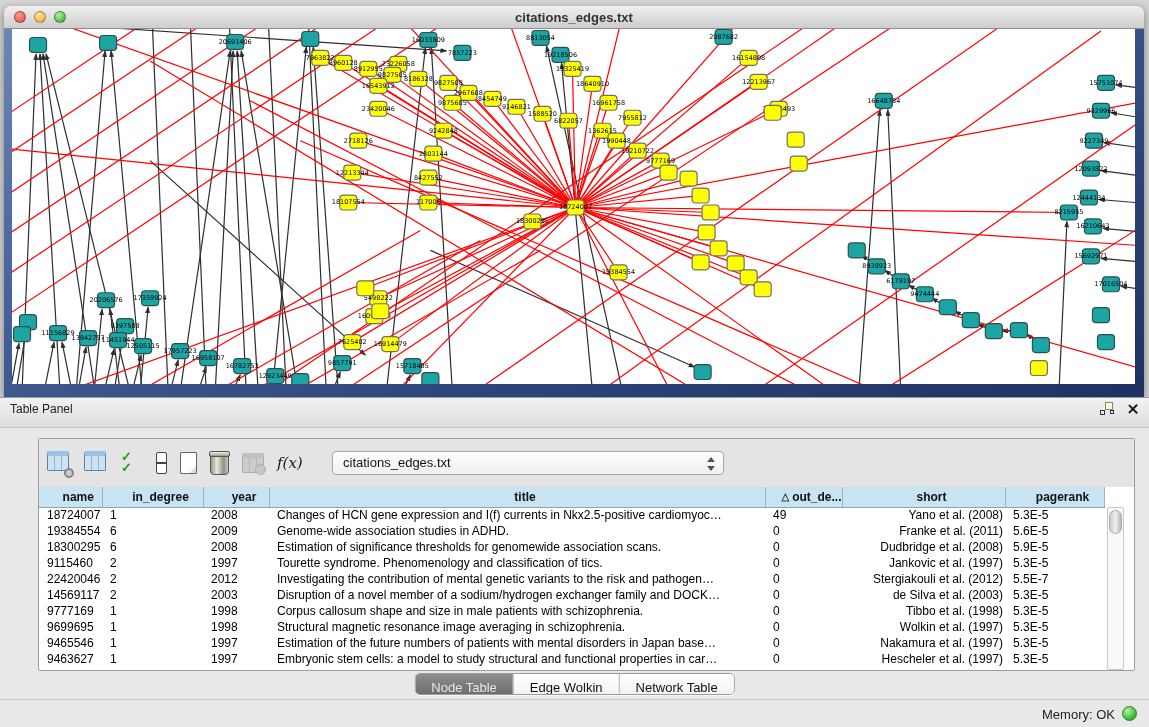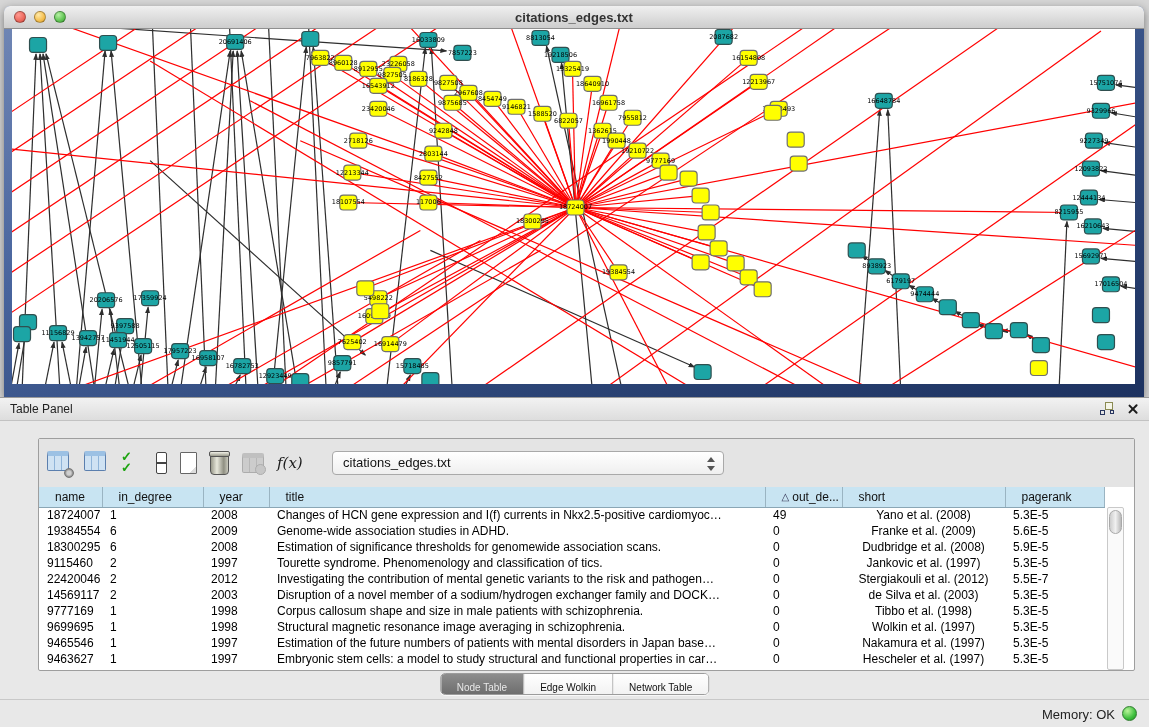--- a/index.html
+++ b/index.html
@@ -38,21 +38,21 @@
     background:#fff; overflow:hidden;
   }
   .net-content svg { width:100%; height:100%; display:block; }
 
   
   .table-panel {
     position:absolute; left:0; top:397px; width:1149px; height:330px;
     background:#e8e8e8;
   }
   .panel-header {
-    position:absolute; left:0; top:0; width:100%; height:24px;
+    position:absolute; left:0; top:0; width:100%; height:31px;
     background:linear-gradient(#f2f2f2,#ddd);
     border-top:1px solid #9a9a9a; border-bottom:1px solid #c2c2c2;
   }
   .panel-title { position:absolute; left:10px; top:0; line-height:23px; font-size:12px; color:#222; }
   .panel-btns { position:absolute; right:10px; top:4px; display:flex; gap:14px; align-items:center; }
   .float-ico { position:relative; width:13px; height:13px; }
   .float-ico .sq1 { position:absolute; right:0; top:0; width:8px; height:8px; border:1.5px solid #8a8a52; background:#f5f5e8; }
   .float-ico .sq2 { position:absolute; left:0; bottom:0; width:5px; height:5px; border:1.5px solid #27355e; }
   .float-ico .sq3 { position:absolute; right:-1px; bottom:1px; width:4px; height:4px; border:1.5px solid #27355e; }
   .close-ico { position:relative; width:12px; height:12px; cursor:default; }
@@ -94,41 +94,41 @@
     border:1px solid #a9a9a9; border-radius:4px; position:relative;
     font-size:13px; color:#111; line-height:22px; padding-left:10px;
   }
   .combo .stepper { position:absolute; right:7px; top:4px; width:9px; height:16px; }
   .combo .up, .combo .dn { position:absolute; left:0; width:0; height:0; border-left:4.5px solid transparent; border-right:4.5px solid transparent; }
   .combo .up { top:1px; border-bottom:5px solid #555; }
   .combo .dn { bottom:1px; border-top:5px solid #555; }
 
   table.grid { border-collapse:collapse; table-layout:fixed; width:1065px; position:absolute; left:0; top:48px; font-size:12px; }
   table.grid th {
-    height:20px; background:#c8e4f2; font-weight:normal; color:#111;
-    border-right:1px solid #9ab4c2; border-bottom:1px solid #8aa6b5; text-align:left; overflow:hidden; white-space:nowrap;padding-left:16px;
+    height:20px; background:#c8e4f2; font-weight:bold; color:#111;
+    border-right:1px solid #9ab4c2; border-bottom:1px solid #8aa6b5; text-align:center; overflow:hidden; white-space:nowrap;padding-left:16px;
   }
   table.grid td {
     height:16px; padding:0 4px 0 8px; color:#000; white-space:nowrap; overflow:hidden; text-overflow:clip; border:none;
   }
-  table.grid td.c-short { text-align:center; padding:0 2px; }
+  table.grid td.c-short { text-align:right; padding:0 2px; }
   .sort-tri { display:inline-block; margin-right:3px; font-size:10px; color:#335; transform:translateY(-1px); }
   .vscroll {
     position:absolute; right:10px; top:68px; width:17px; height:163px;
     background:#fafafa; border:1px solid #c9c9c9; border-radius:2px;
   }
   .vthumb { position:absolute; left:1px; top:2px; width:13px; height:24px; border-radius:7px;
     background:linear-gradient(90deg,#cdcdcd,#f0f0f0,#b9b9b9); border:1px solid #a9a9a9; }
 
   .tabs {
     position:absolute; left:50%; transform:translateX(-50%); top:276px; height:22px;
     display:flex; border:1px solid #9c9c9c; border-radius:5px; overflow:hidden; background:#fdfdfd;
     box-shadow:0 1px 0 rgba(255,255,255,.7);
   }
-  .tab { padding:4px 16px; line-height:20px; font-size:10px; color:#111; border-left:1px solid #b5b5b5; background:linear-gradient(#ffffff,#f2f2f2); }
+  .tab { padding:4px 16px; line-height:20px; font-size:13px; color:#111; border-left:1px solid #b5b5b5; background:linear-gradient(#ffffff,#f2f2f2); }
   .tab:first-child { border-left:none; }
   .tab.selected { background:linear-gradient(#8d8d8d,#6e6e6e); color:#e8e8e8; }
 
   .statusbar {
     position:absolute; left:0; bottom:0; width:100%; height:28px;
     border-top:1px solid #c8c8c8; background:#e8e8e8;
   }
   .mem { position:absolute; right:34px; top:7px; font-size:13px; color:#222; }
   .mem-dot { position:absolute; right:12px; top:6px; width:15px; height:15px; border-radius:50%;
     background:radial-gradient(circle at 35% 30%, #b9f59a, #3fbf3f 60%, #1e8f1e); border:1px solid #2e7d2e; }
@@ -756,21 +756,21 @@
             <td class="c-out">49</td>
             <td class="c-short">Yano et al. (2008)</td>
             <td class="c-rank">5.3E-5</td>
           </tr>
           <tr>
             <td class="c-name">19384554</td>
             <td class="c-deg">6</td>
             <td class="c-year">2009</td>
             <td class="c-title">Genome-wide association studies in ADHD.</td>
             <td class="c-out">0</td>
-            <td class="c-short">Franke et al. (2009)</td>
+            <td class="c-short">Franke et al. (2011)</td>
             <td class="c-rank">5.6E-5</td>
           </tr>
           <tr>
             <td class="c-name">18300295</td>
             <td class="c-deg">6</td>
             <td class="c-year">2008</td>
             <td class="c-title">Estimation of significance thresholds for genomewide association scans.</td>
             <td class="c-out">0</td>
             <td class="c-short">Dudbridge et al. (2008)</td>
             <td class="c-rank">5.9E-5</td>

